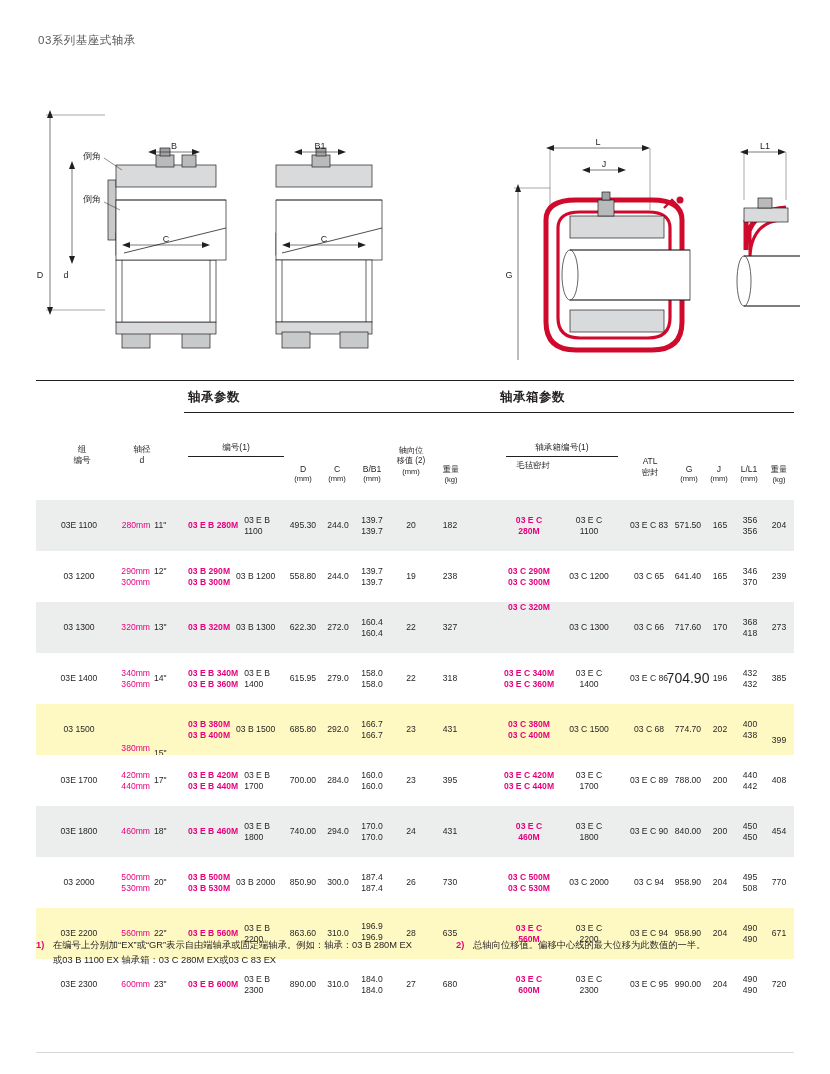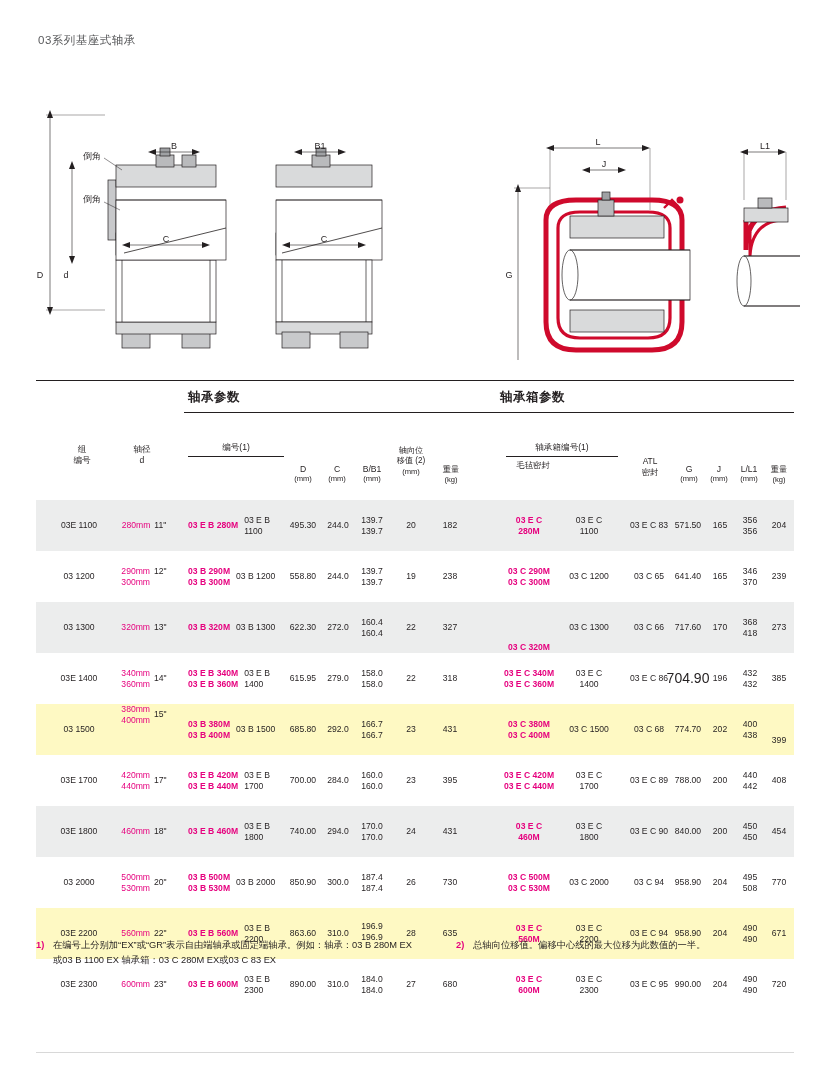--- a/index.html
+++ b/index.html
@@ -473,21 +473,21 @@
           <div style="position: absolute; left: 318px; width: 36px; top: 0px; height: 51px; display: flex; flex-direction: column; align-items: center; justify-content: center; font-size: 8.6px; line-height: 1.25; text-align: center; white-space: nowrap;">
             <div class="">160.4</div>
             <div class="">160.4</div>
           </div>
           <div style="position: absolute; left: 354px; width: 42px; top: 0px; height: 51px; display: flex; flex-direction: column; align-items: center; justify-content: center; font-size: 8.6px; line-height: 1.25; text-align: center; white-space: nowrap;">
             <div>22</div>
           </div>
           <div style="position: absolute; left: 396px; width: 36px; top: 0px; height: 51px; display: flex; flex-direction: column; align-items: center; justify-content: center; font-size: 8.6px; line-height: 1.25; text-align: center; white-space: nowrap;">
             <div>327</div>
           </div>
-          <div style="position: absolute; left: 462px; width: 62px; top: 0px; height: 51px; display: flex; flex-direction: column; align-items: center; justify-content: flex-end; font-size: 8.6px; line-height: 1.25; text-align: center; white-space: nowrap;">
+          <div style="position: absolute; left: 462px; width: 62px; top: 0px; height: 51px; display: flex; flex-direction: column; align-items: center; justify-content: flex-start; font-size: 8.6px; line-height: 1.25; text-align: center; white-space: nowrap;">
             <div class="mag bold">03 C 320M</div>
           </div>
           <div style="position: absolute; left: 524px; width: 58px; top: 0px; height: 51px; display: flex; flex-direction: column; align-items: center; justify-content: center; font-size: 8.6px; line-height: 1.25; text-align: center; white-space: nowrap;">
             <div class="">03 C 1300</div>
           </div>
           <div style="position: absolute; left: 590px; width: 46px; top: 0px; height: 51px; display: flex; flex-direction: column; align-items: center; justify-content: center; font-size: 8.6px; line-height: 1.25; text-align: center; white-space: nowrap;">
             <div>03 C 66</div>
           </div>
           <div style="position: absolute; left: 634px; width: 36px; top: 0px; height: 51px; display: flex; flex-direction: column; align-items: center; justify-content: center; font-size: 8.6px; line-height: 1.25; text-align: center; white-space: nowrap;">
             <div>717.60</div>
@@ -566,21 +566,21 @@
             <div class="">432</div>
           </div>
           <div style="position: absolute; left: 728px; width: 30px; top: 0px; height: 51px; display: flex; flex-direction: column; align-items: center; justify-content: center; font-size: 8.6px; line-height: 1.25; text-align: center; white-space: nowrap;">
             <div>385</div>
           </div>
         </div>
         <div class="datarow alt" style="position: absolute; left: 0px; top: 204px; width: 758px; height: 51px; background: #fef9c3;">
           <div style="position: absolute; left: 4px; width: 78px; top: 0px; height: 51px; display: flex; flex-direction: column; align-items: center; justify-content: center; font-size: 8.6px; line-height: 1.25; text-align: center; white-space: nowrap;">
             <div>03 1500</div>
           </div>
-          <div style="position: absolute; left: 82px; width: 52px; top: 0px; height: 60px; display: flex; flex-direction: column; align-items: center; justify-content: flex-start; font-size: 8.6px; line-height: 1.25; text-align: center; white-space: nowrap;">
+          <div style="position: absolute; left: 82px; width: 52px; top: 0px; height: 60px; display: flex; flex-direction: column; align-items: center; justify-content: flex-end; font-size: 8.6px; line-height: 1.25; text-align: center; white-space: nowrap;">
             <div style="display:flex;align-items:center;justify-content:center;gap:4px;">
               <div>
                 <div class="mag">380mm</div>
                 <div class="mag">400mm</div>
               </div>
               <div>15"</div>
             </div>
           </div>
           <div style="position: absolute; left: 150px; width: 98px; top: 0px; height: 51px; display: flex; flex-direction: column; align-items: center; justify-content: center; font-size: 8.6px; line-height: 1.25; text-align: center; white-space: nowrap;">
             <div style="display:flex;align-items:center;justify-content:flex-start;gap:6px;width:100%;padding-left:2px;box-sizing:border-box;">

